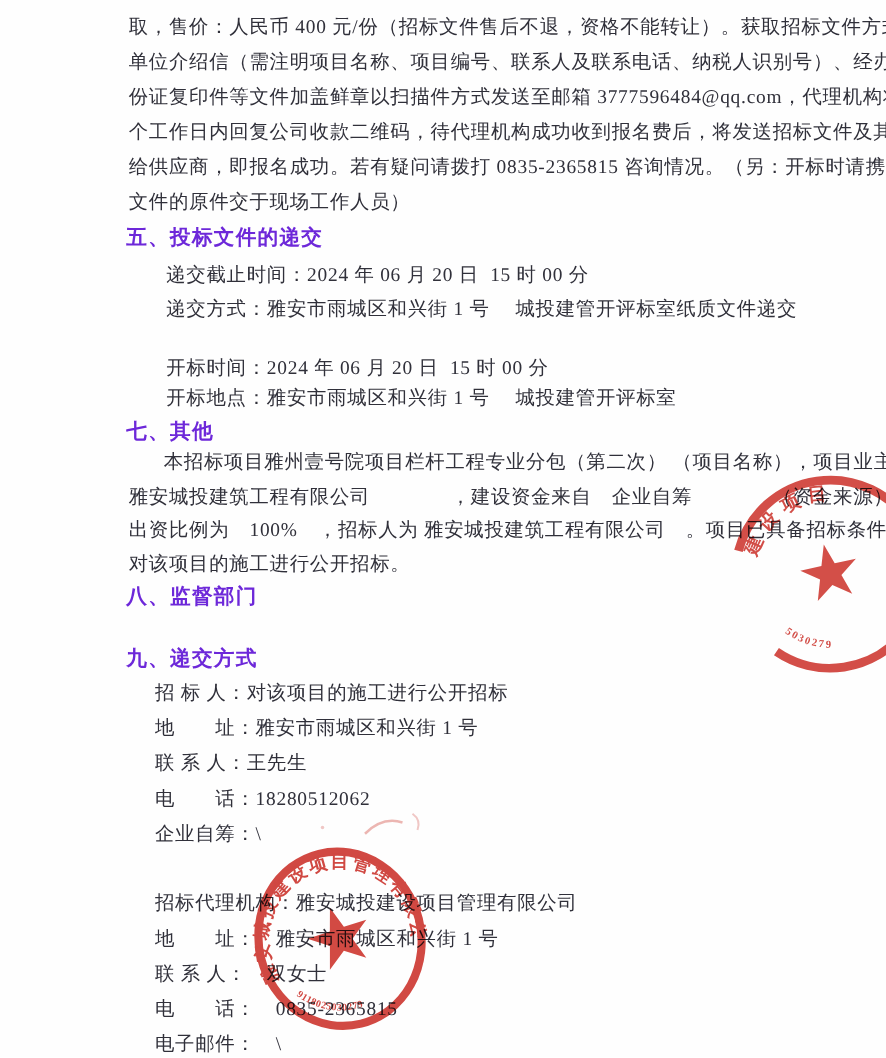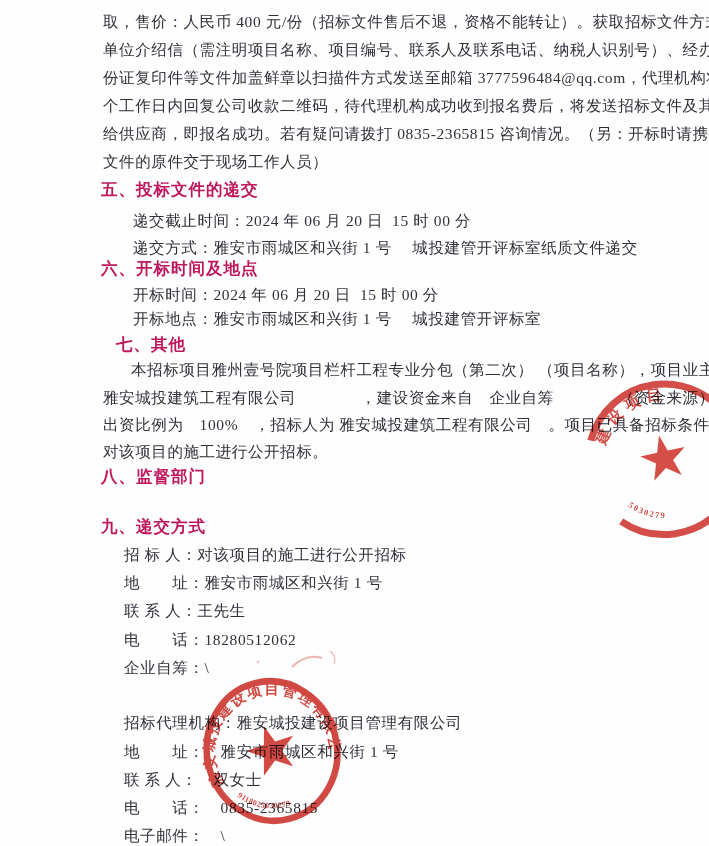--- a/index.html
+++ b/index.html
@@ -7,21 +7,21 @@
   .page{
     position:relative;width:709px;height:846px;background:#fefefe;
     font-family:"Liberation Serif","DejaVu Serif",serif;
     color:#30303a;
   }
   .ln{
     position:absolute;white-space:pre;
     font-size:15.5px;line-height:19px;letter-spacing:0.6px;
   }
   .hd{
-    font-weight:bold;font-size:16.5px;color:#be185d;letter-spacing:1px;
+    font-weight:bold;font-size:16.5px;color:#6d28d9;letter-spacing:1px;
   }
   .stamps{
     position:absolute;left:0;top:0;
     mix-blend-mode:multiply;pointer-events:none;
   }
   .seal-text{font-family:"Liberation Serif","DejaVu Serif",serif;font-weight:bold;}
 </style>
 </head>
 <body>
 
@@ -31,25 +31,24 @@
   <div class="ln" style="top:40px;left:103px">单位介绍信（需注明项目名称、项目编号、联系人及联系电话、纳税人识别号）、经办人身</div>
   <div class="ln" style="top:68px;left:103px">份证复印件等文件加盖鲜章以扫描件方式发送至邮箱 3777596484@qq.com，代理机构将于一</div>
   <div class="ln" style="top:96px;left:103px">个工作日内回复公司收款二维码，待代理机构成功收到报名费后，将发送招标文件及其附件</div>
   <div class="ln" style="top:124px;left:103px">给供应商，即报名成功。若有疑问请拨打 0835-2365815 咨询情况。（另：开标时请携带以上</div>
   <div class="ln" style="top:152px;left:103px">文件的原件交于现场工作人员）</div>
 
   <div class="ln hd" style="top:180px;left:101px">五、投标文件的递交</div>
   <div class="ln" style="top:211px;left:133px">递交截止时间：2024 年 06 月 20 日  15 时 00 分</div>
   <div class="ln" style="top:238px;left:133px">递交方式：雅安市雨城区和兴街 1 号　 城投建管开评标室纸质文件递交</div>
 
-  <div class="ln hd" style="top:259px;left:101px">六、开标时间及地点</div>
   <div class="ln" style="top:285px;left:133px">开标时间：2024 年 06 月 20 日  15 时 00 分</div>
   <div class="ln" style="top:309px;left:133px">开标地点：雅安市雨城区和兴街 1 号　 城投建管开评标室</div>
 
-  <div class="ln hd" style="top:335px;left:116px">七、其他</div>
+  <div class="ln hd" style="top:335px;left:101px">七、其他</div>
   <div class="ln" style="top:360px;left:131px">本招标项目雅州壹号院项目栏杆工程专业分包（第二次） （项目名称），项目业主为</div>
   <div class="ln" style="top:388px;left:103px">雅安城投建筑工程有限公司　　　　，建设资金来自　企业自筹　　　　（资金来源），项目</div>
   <div class="ln" style="top:415px;left:103px">出资比例为　100%　，招标人为 雅安城投建筑工程有限公司　。项目已具备招标条件，现</div>
   <div class="ln" style="top:442px;left:103px">对该项目的施工进行公开招标。</div>
 
   <div class="ln hd" style="top:467px;left:101px">八、监督部门</div>
 
   <div class="ln hd" style="top:517px;left:101px">九、递交方式</div>
   <div class="ln" style="top:545px;left:124px">招 标 人：对该项目的施工进行公开招标</div>
   <div class="ln" style="top:573px;left:124px">地　　址：雅安市雨城区和兴街 1 号</div>

